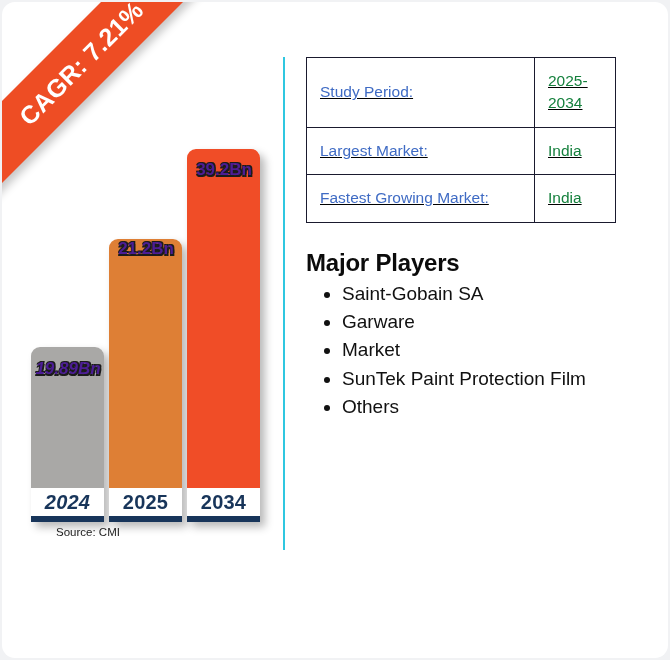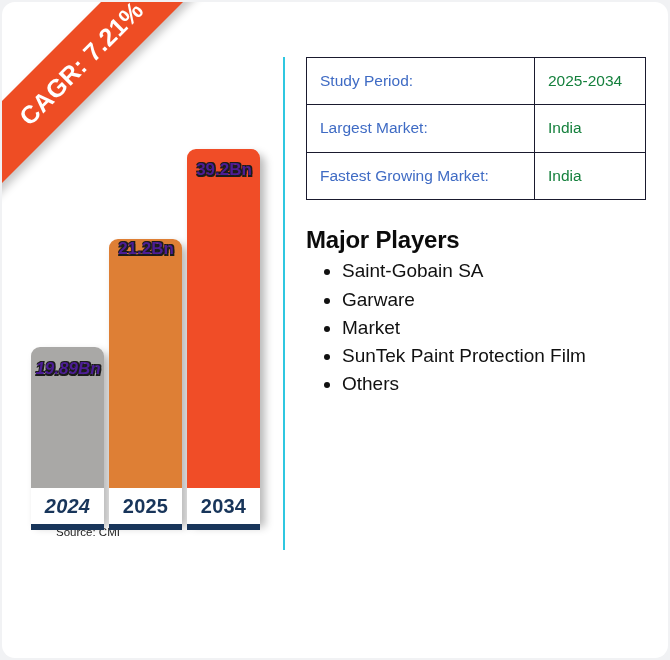--- a/index.html
+++ b/index.html
@@ -86,21 +86,21 @@
     font-size: 17px;
     white-space: nowrap;
     text-shadow: 1.5px 1.5px 0 #1b1b1b, -0.6px -0.6px 0 #1b1b1b,
                  1.5px -0.6px 0 #1b1b1b, -0.6px 1.5px 0 #1b1b1b;
     text-align: center;
   }
   .bar-year-box {
     position: absolute;
     left: 0;
     width: 100%;
-    height: 42px;
+    height: 34px;
     background: #ffffff;
     z-index: 2;
     display: flex;
     align-items: center;
     justify-content: center;
     border-bottom: 6px solid #18355a;
     box-sizing: border-box;
   }
   .bar-year-label {
     color: #18355a;
@@ -127,23 +127,24 @@
   }
 
   
   #right-panel {
     position: absolute;
     left: 304px;
     top: 55px;
     width: 312px;
   }
   #info-table {
-    width: 340px;
+    width: 310px;
     border-collapse: collapse;
     table-layout: fixed;
+    text-decoration: underline;
   }
   #info-table td {
     border: 1.5px solid #1a1a2e;
     padding: 12px 13px;
     vertical-align: middle;
     font-size: 15.5px;
     line-height: 1.45;
   }
   .tbl-label {
     width: 201px;

